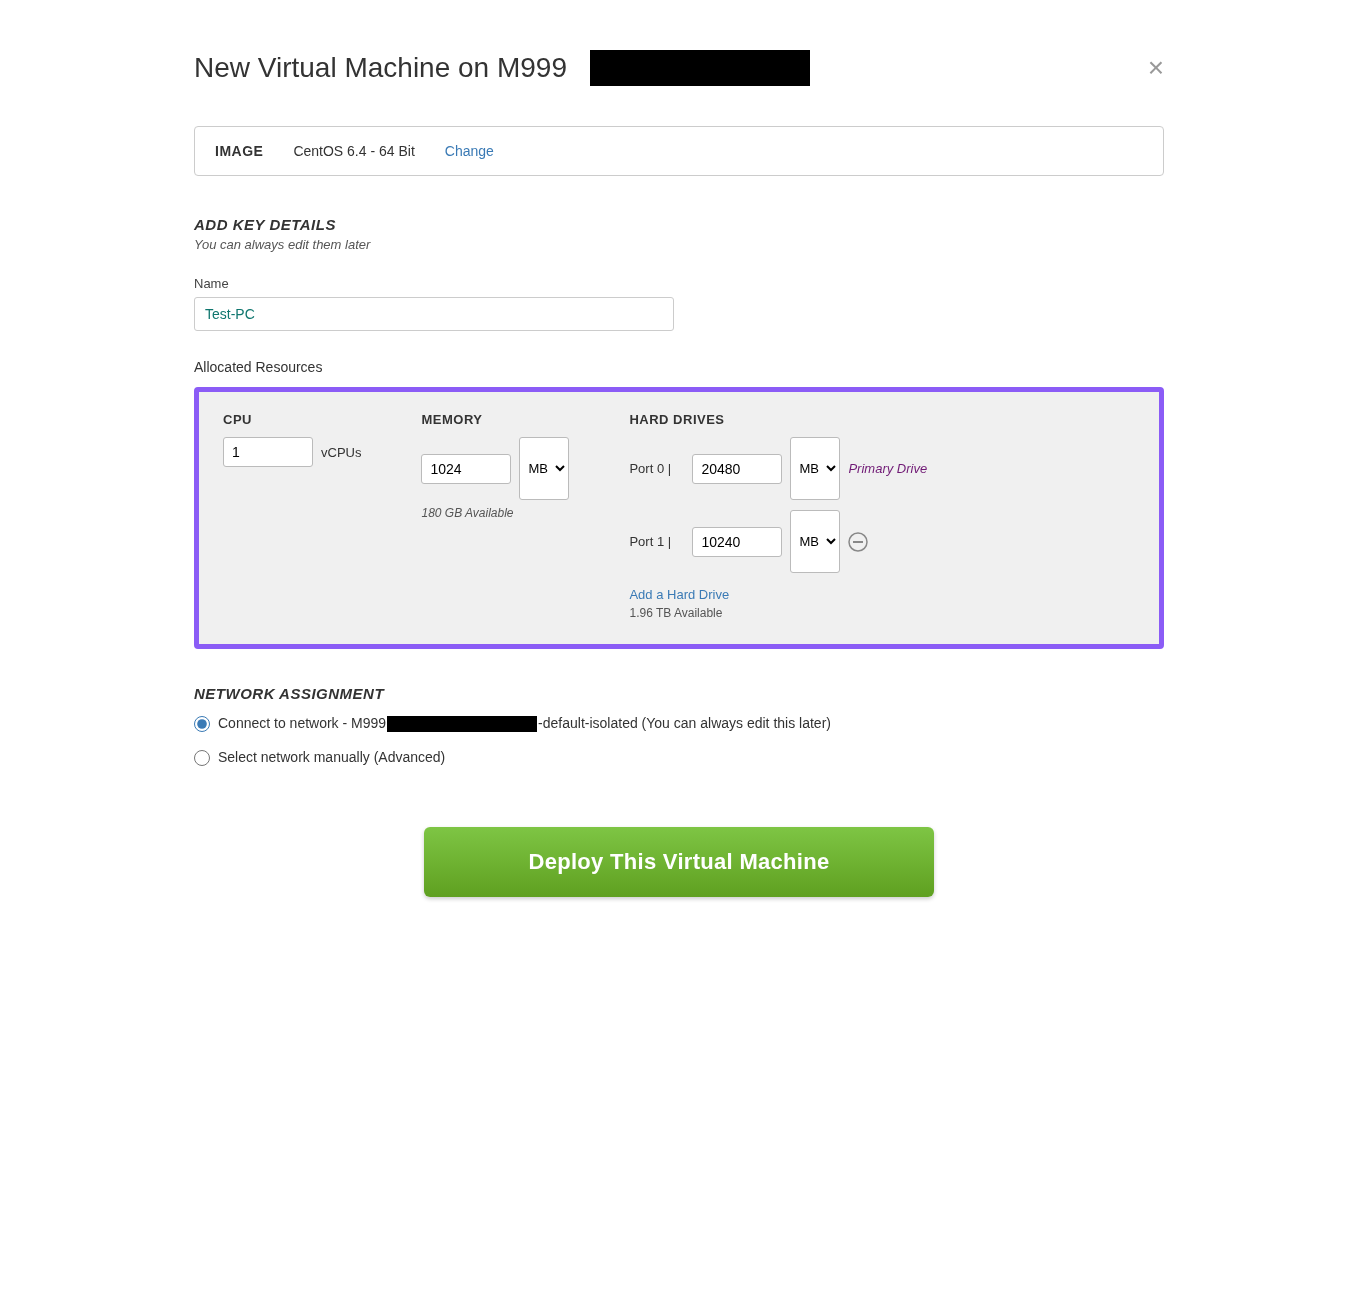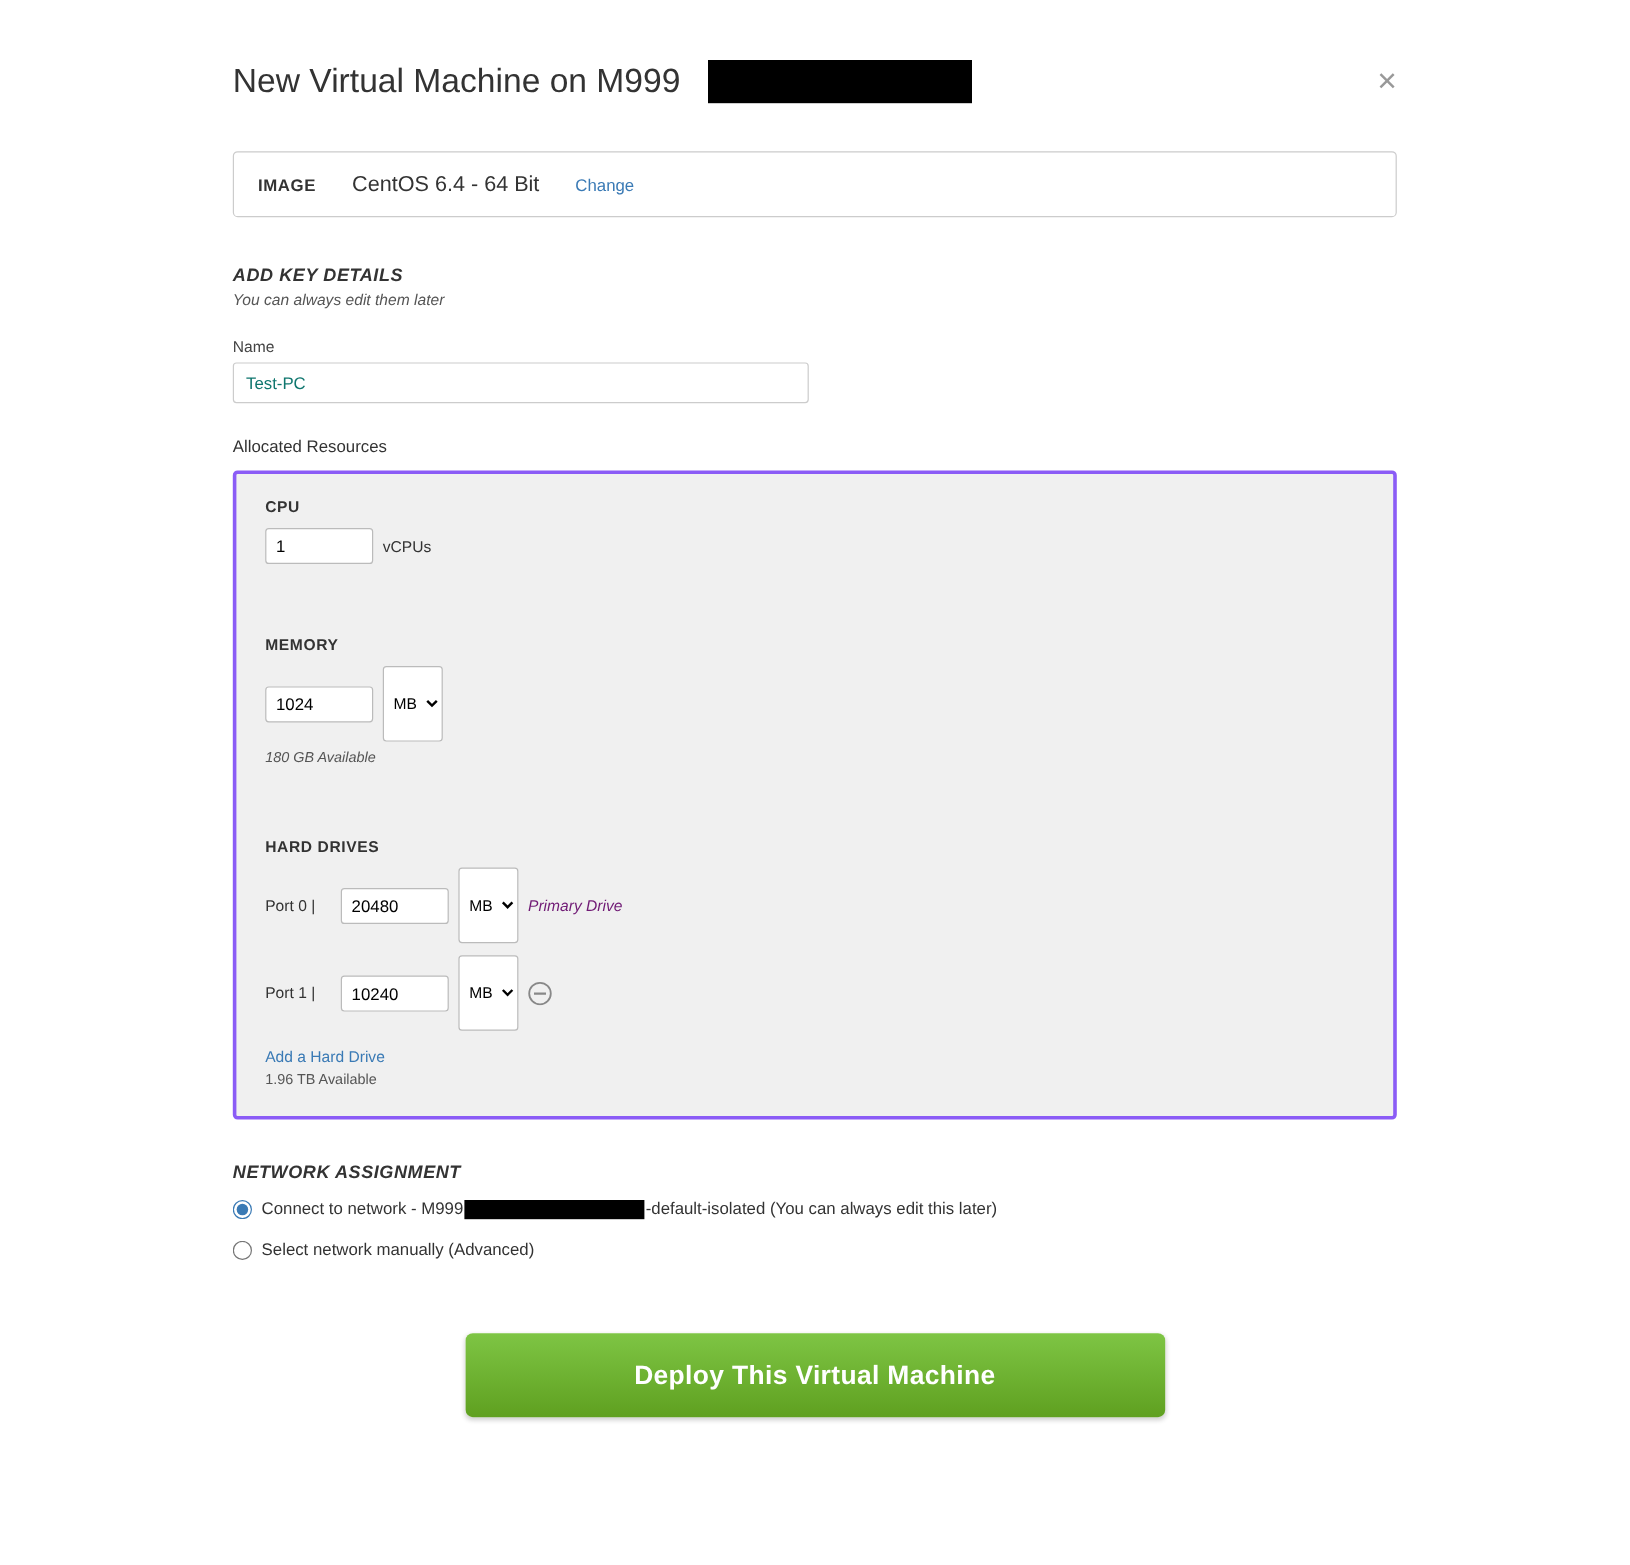--- a/index.html
+++ b/index.html
@@ -76,21 +76,21 @@
     }
 
     .image-label {
       font-weight: bold;
       font-size: 14px;
       color: #333;
       letter-spacing: 0.5px;
     }
 
     .image-value {
-      font-size: 18px;
+      font-size: 14px;
       color: #333;
     }
 
     .image-change-link {
       color: #3a7ab5;
       text-decoration: none;
       font-size: 14px;
     }
 
     
@@ -131,27 +131,26 @@
     
     .allocated-label {
       font-size: 14px;
       color: #333;
       margin-top: 28px;
       margin-bottom: 12px;
     }
 
     .resources-box {
       background: #f0f0f0;
-      border: 3px solid #8b5cf6;
+      border: 5px solid #8b5cf6;
       border-radius: 4px;
       padding: 20px 24px 24px 24px;
       display: flex;
       align-items: flex-start;
       gap: 60px;
-      flex-direction: column;
     }
 
     .resource-group {
       display: flex;
       flex-direction: column;
     }
 
     .resource-group-title {
       font-weight: bold;
       font-size: 13px;
@@ -289,21 +288,21 @@
     }
 
     .deploy-btn {
       background: linear-gradient(to bottom, #7ec544, #5fa020);
       color: #fff;
       font-size: 22px;
       font-weight: bold;
       border: none;
       border-radius: 6px;
       padding: 22px 12px;
-      width: 583px;
+      width: 510px;
       cursor: pointer;
       letter-spacing: 0.3px;
       box-shadow: 0 2px 4px rgba(0,0,0,0.2);
       text-align: center;
     }
   </style>
 </head>
 <body>
 
 <div class="dialog">

